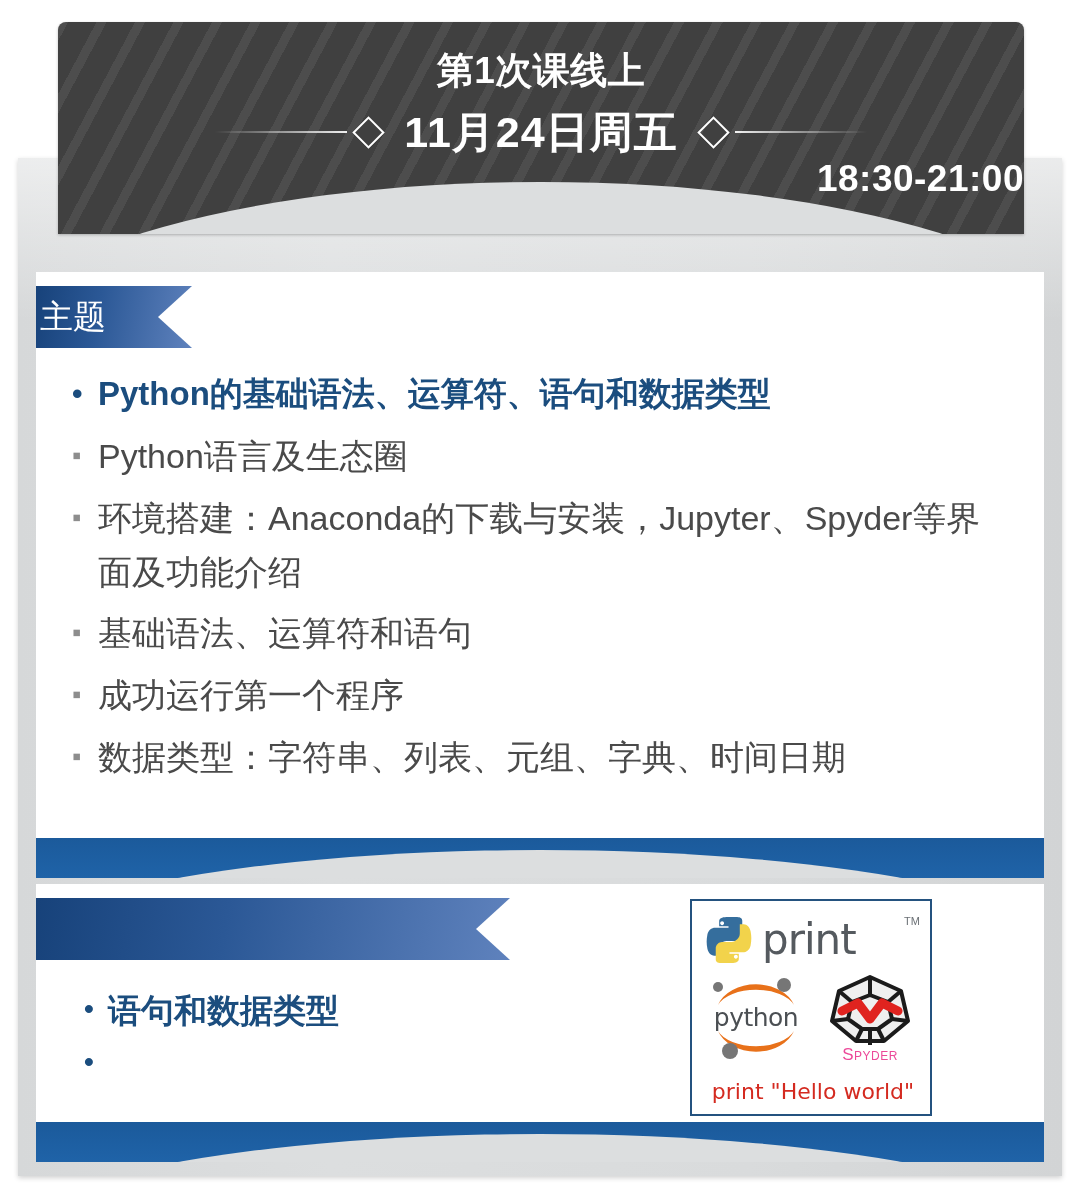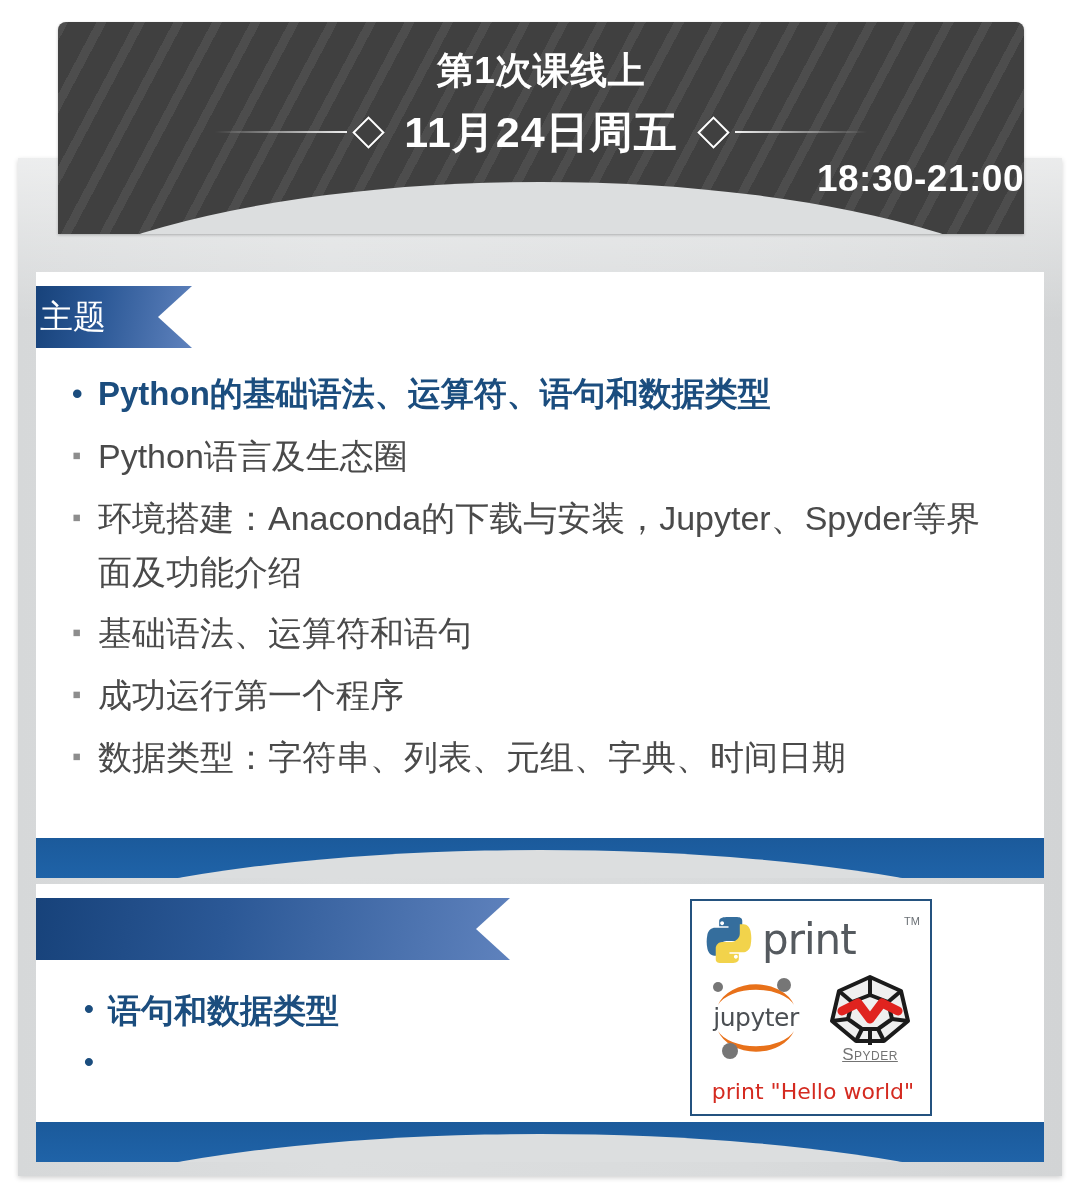--- a/index.html
+++ b/index.html
@@ -308,24 +308,23 @@
     position: absolute;
     left: 126px; top: 70px;
     width: 104px; height: 94px;
   }
   #spyder-word {
     position: absolute;
     left: 0; bottom: 0;
     width: 104px;
     text-align: center;
     font-size: 17px;
-    color: #737373;
+    color: #ec4899;
     font-variant: small-caps;
     letter-spacing: .5px;
-    text-decoration: underline;
   }
   #jupyter-word {
     position: absolute;
     left: 0; top: 28px;
     width: 104px;
     text-align: center;
     font-size: 25px;
     color: #4b4f53;
     font-family: "DejaVu Sans", sans-serif;
     letter-spacing: -.5px;
@@ -438,21 +437,21 @@
   </div>
 
   <div id="logo-jupyter">
     <svg width="104" height="84" viewBox="0 0 104 84" style="position:absolute;left:0;top:0;">
       <path d="M14 30 A40 30 0 0 1 90 30 A40 22 0 0 0 14 30 Z" fill="#e8711a"></path>
       <path d="M14 56 A40 30 0 0 0 90 56 A40 22 0 0 1 14 56 Z" fill="#e8711a"></path>
       <circle cx="14" cy="12" r="5" fill="#767676"></circle>
       <circle cx="80" cy="10" r="7" fill="#767676"></circle>
       <circle cx="26" cy="76" r="8" fill="#767676"></circle>
     </svg>
-    <div id="jupyter-word">jupyter</div>
+    <div id="jupyter-word">python</div>
   </div>
 
   <div id="logo-spyder">
     <svg width="104" height="76" viewBox="0 0 104 76" style="position:absolute;left:0;top:0;">
       <g fill="none" stroke="#1b1b1b" stroke-width="4" stroke-linejoin="round">
         <polygon points="52,6 83,20 90,50 66,70 38,70 14,50 21,20" fill="#efefef"></polygon>
         <polygon points="52,24 70,31 74,48 60,58 44,58 30,48 34,31" fill="#efefef"></polygon>
         <line x1="52" y1="6" x2="52" y2="24"></line>
         <line x1="83" y1="20" x2="70" y2="31"></line>
         <line x1="90" y1="50" x2="74" y2="48"></line>

